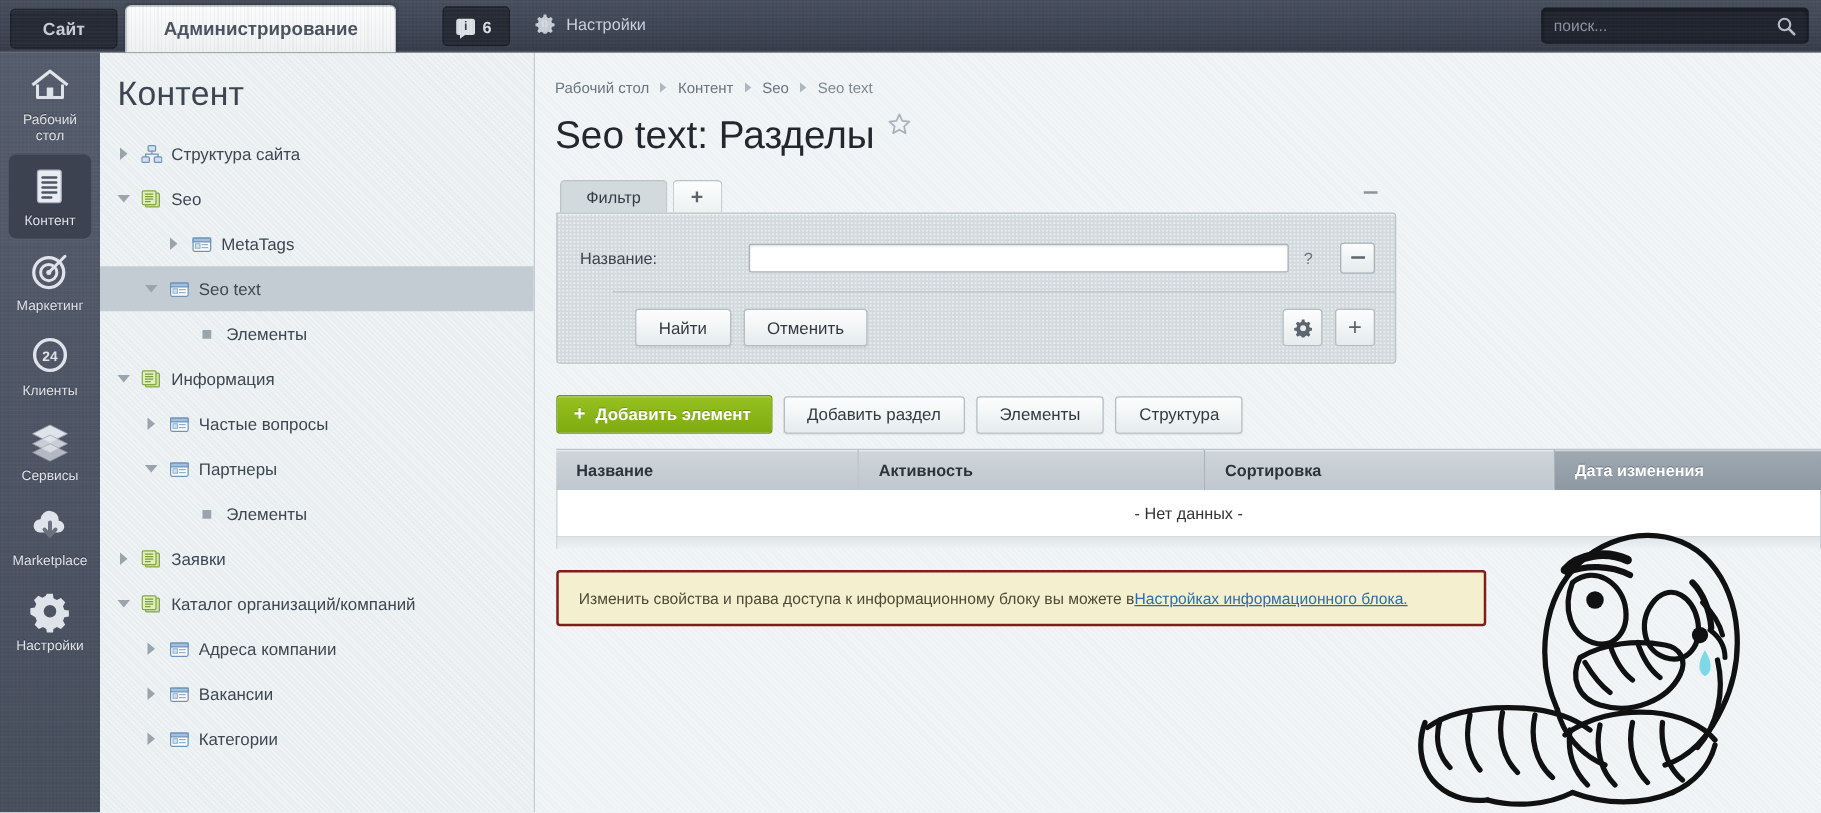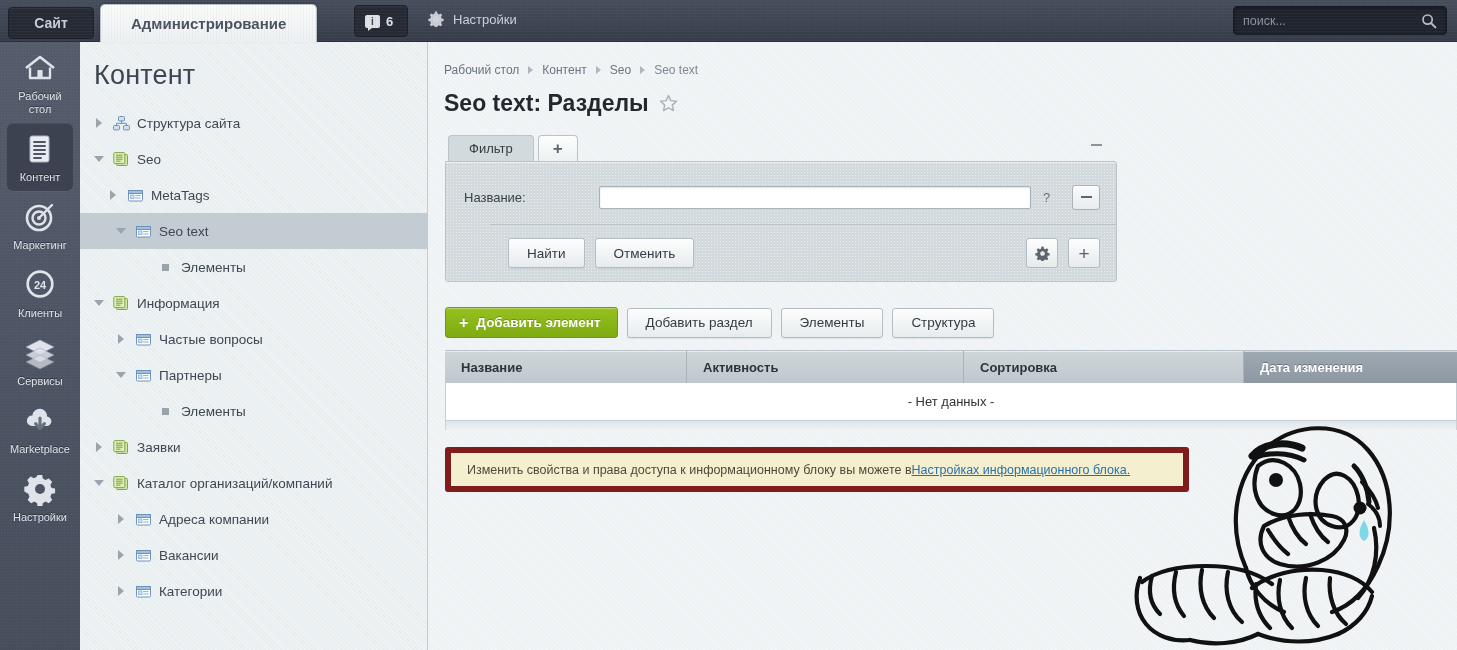--- a/index.html
+++ b/index.html
@@ -173,22 +173,22 @@
     padding: 21px 0 0 16px;
     display: flex; align-items: center; gap: 9px;
     font-size: 12px; color: #6a7480;
   }
   #crumbs a { color: #6a7480; text-decoration: none; }
   #crumbs .last { color: #7c8894; }
   .crumb-sep { width: 0; height: 0; border-left: 5px solid #aeb7c0; border-top: 4px solid transparent; border-bottom: 4px solid transparent; }
   #ptitle {
     position: relative; z-index: 2;
     margin: 13px 0 0 16px;
-    display: flex; align-items: center; gap: 10px;
-    font-size: 23px; font-weight: bold; color: #23282f;
+    display: flex; align-items: flex-start; gap: 10px;
+    font-size: 31px; font-weight: normal; color: #23282f;
   }
   .star { width: 19px; height: 19px; display: block; }
 
   
   #filter {
     position: relative; z-index: 2;
     margin: 18px 0 0 17px; width: 672px;
   }
   .ftabs { display: flex; align-items: flex-end; height: 26px; padding-left: 3px; }
   .ftab {
@@ -320,21 +320,21 @@
     display: flex; align-items: center; justify-content: center;
     font-size: 13px; color: #333;
   }
   .grid-foot { height: 9px; background: linear-gradient(to bottom,#dfe5e8,#eef2f4); border-left:1px solid #ccd4d9; border-right:1px solid #ccd4d9; }
 
   
   #note {
     position: relative; z-index: 2;
     margin: 17px 0 0 17px; width: 744px; min-height: 45px;
     background: #f4f0cf;
-    border: 6px solid #7f1d1d;
+    border: 2px solid #7f1d1d;
     border-radius: 3px;
     display: flex; align-items: center;
     padding: 0 16px;
     font-size: 12.5px; color: #4d4a38;
   }
   #note a { color: #2b6ea8; text-decoration: underline; }
 
   
   #doodle {
     position: absolute; left: 1128px; top: 408px;
@@ -469,21 +469,21 @@
           <rect x="0.8" y="0.6" width="11" height="11" rx="1" fill="#dff0bd" stroke="#86a546"></rect>
           <g stroke="#7d9c40" stroke-width="1">
             <line x1="3" y1="3.2" x2="9.6" y2="3.2"></line>
             <line x1="3" y1="5.2" x2="9.6" y2="5.2"></line>
             <line x1="3" y1="7.2" x2="9.6" y2="7.2"></line>
             <line x1="3" y1="9.2" x2="7.5" y2="9.2"></line>
           </g>
         </svg>
         <span>Seo</span>
       </div>
-      <div class="tnode" style="padding-left: 28px;">
+      <div class="tnode" style="padding-left: 54px;">
         <span class="twist closed"></span>
         <svg class="ticon" viewBox="0 0 17 15">
           <rect x="1.5" y="2.5" width="14" height="10.5" rx="1.2" fill="#fff" stroke="#6f92b8"></rect>
           <rect x="1.5" y="2.5" width="14" height="3" fill="#9fc1e0" stroke="#6f92b8"></rect>
           <rect x="3.4" y="7" width="3.6" height="3.6" fill="#cfe0f2" stroke="#8fb0d0" stroke-width=".8"></rect>
           <g stroke="#8fb0d0" stroke-width="1">
             <line x1="8.2" y1="7.6" x2="13.6" y2="7.6"></line>
             <line x1="8.2" y1="10" x2="13.6" y2="10"></line>
           </g>
         </svg>

